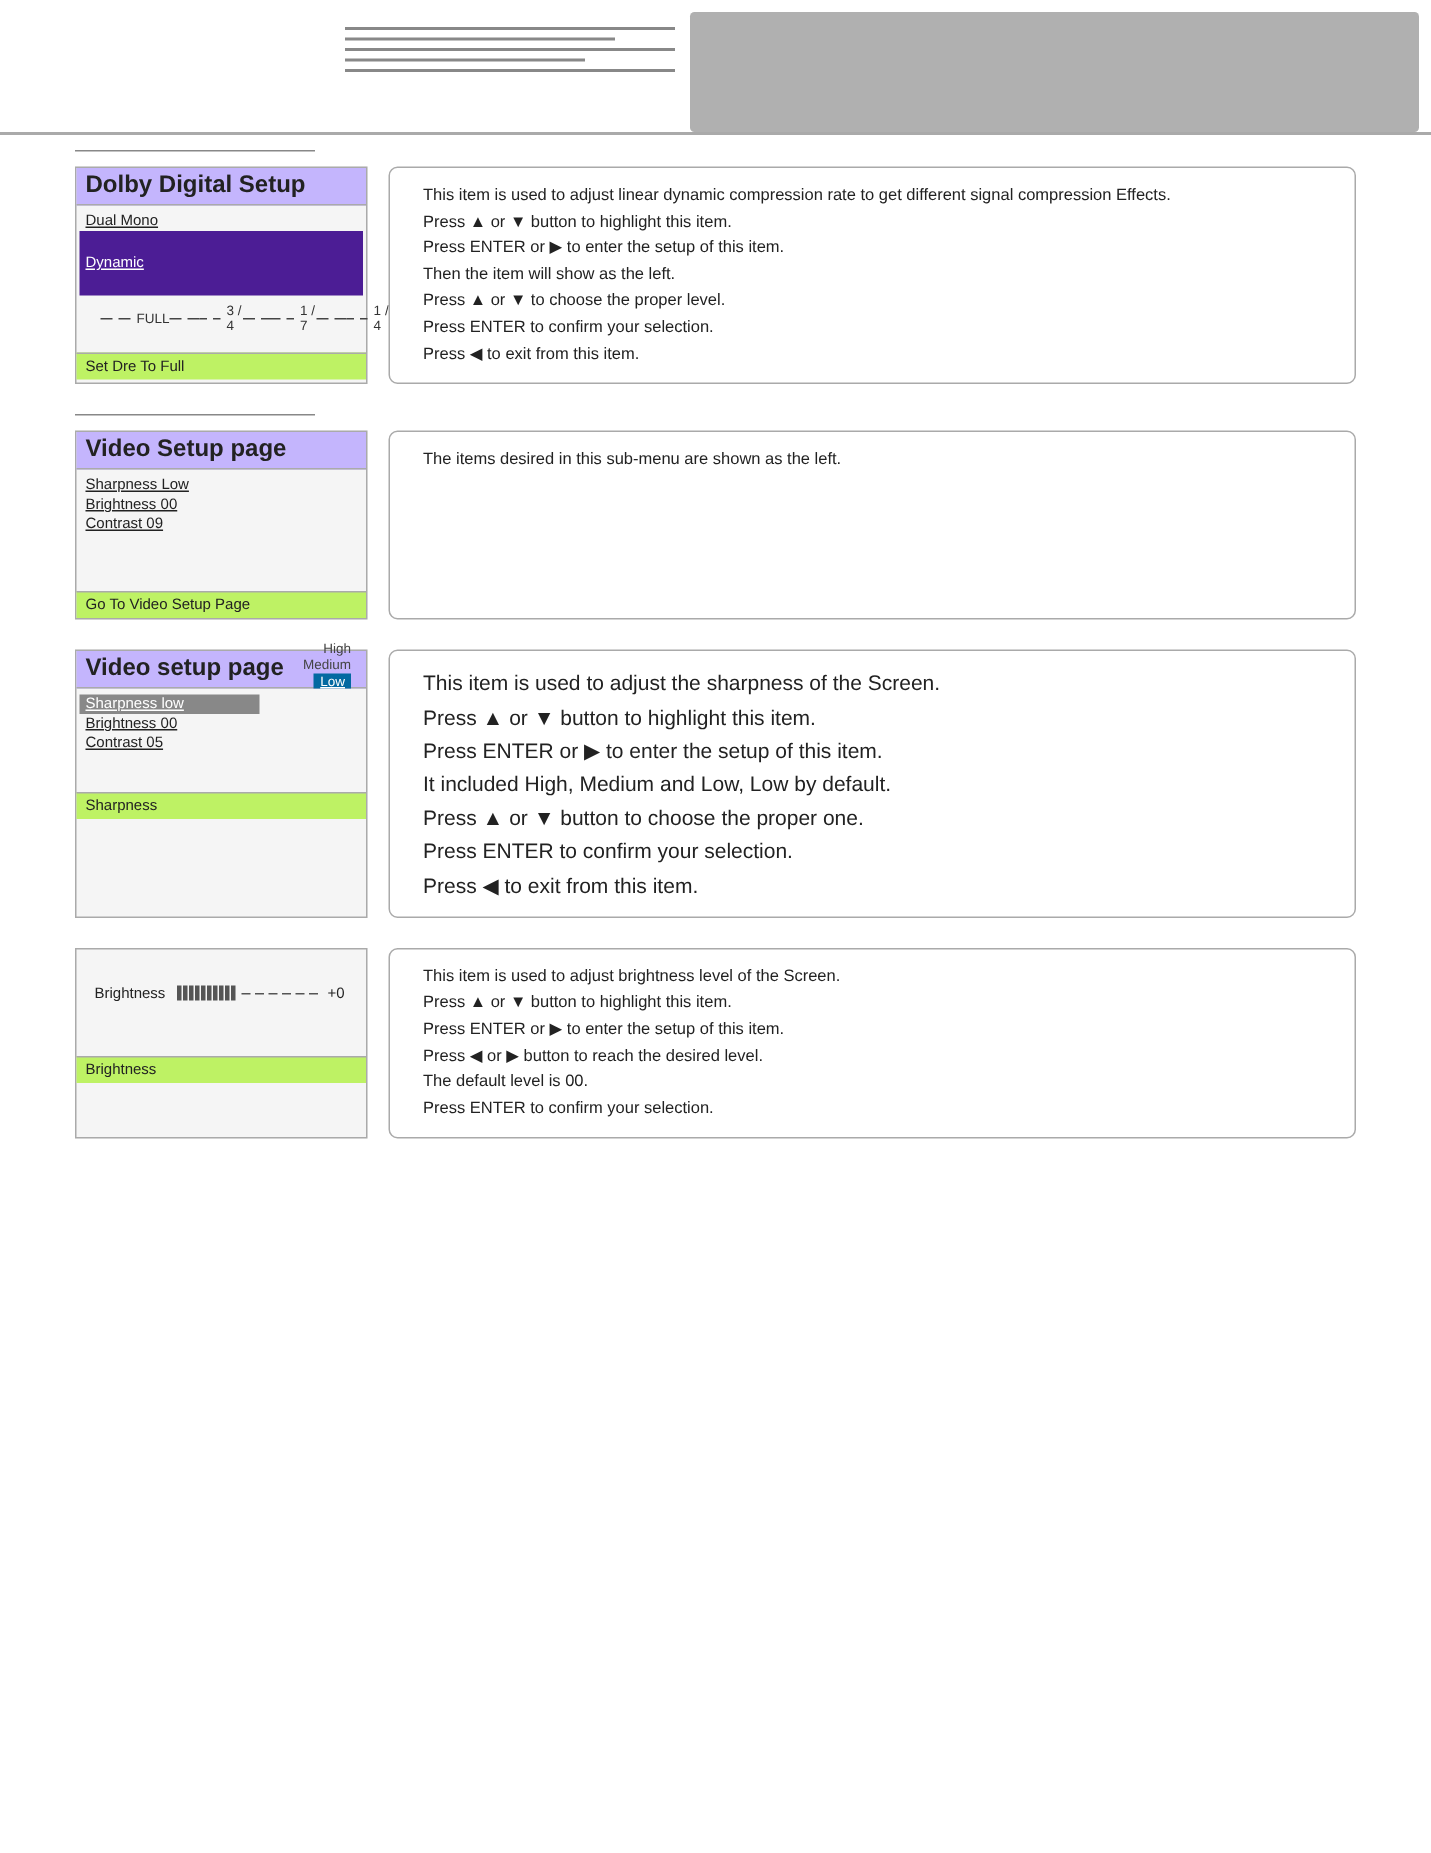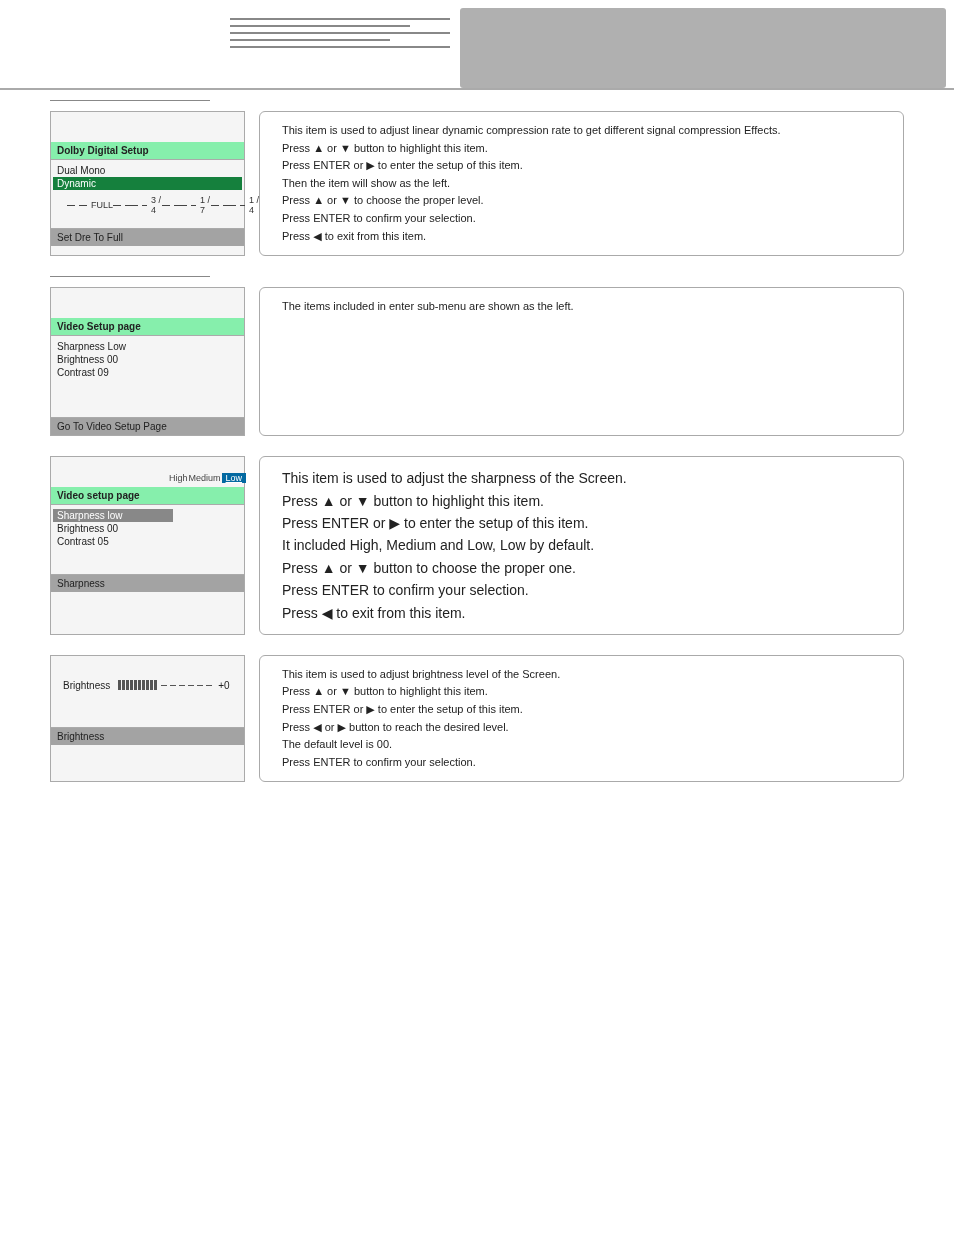--- a/index.html
+++ b/index.html
@@ -74,44 +74,44 @@
     }
 
     
     .menu-panel {
       width: 195px;
       border: 1px solid #aaa;
       background: #f5f5f5;
       flex-shrink: 0;
     }
     .menu-panel-header {
-      background: #86efac;
+      background: #c4b5fd;
       padding: 3px 6px;
       font-weight: bold;
-      font-size: 10px;
+      font-size: 16px;
       border-bottom: 1px solid #aaa;
-      margin-top: 30px;
     }
     .menu-panel-body {
       padding: 4px 6px;
       font-size: 10px;
     }
     .menu-item {
       padding: 1px 0;
       display: flex;
       justify-content: space-between;
+      text-decoration: underline;
     }
     .menu-item.highlighted {
-      background: #15803d;
+      background: #4c1d95;
       color: #fff;
-      padding: 1px 4px;
+      padding: 16px 4px;
       margin: 0 -4px;
     }
     .menu-panel-footer {
-      background: #a3a3a3;
+      background: #bef264;
       padding: 3px 6px;
       font-size: 10px;
       border-top: 1px solid #aaa;
       margin-top: 4px;
     }
 
     
     .dynamic-visual {
       display: flex;
       flex-direction: row;
@@ -132,21 +132,21 @@
       flex: 1;
       border: 1px solid #aaa;
       border-radius: 6px;
       padding: 10px 22px;
       font-size: 11px;
       line-height: 1.55;
       background: #fff;
     }
     .sharpness-options {
       display: flex;
-      flex-direction: row;
+      flex-direction: column;
       align-items: flex-end;
       gap: 1px;
       margin-top: -36px;
       padding-right: 4px;
     }
     .sharpness-option {
       font-size: 9px;
       color: #444;
     }
     .sharpness-option.active {
@@ -296,21 +296,21 @@
           </div>
           <div class="menu-item">
             <span>Contrast   09</span>
           </div>
           <div style="height: 30px;"></div>
         </div>
         <div class="menu-panel-footer">Go To Video Setup Page</div>
       </div>
 
       <div class="desc-box">
-        <span>The items included in enter sub-menu are shown as the left.</span>
+        <span>The items desired in this sub-menu are shown as the left.</span>
       </div>
     </div>
   </div>
 
   <div class="section">
     <div class="row">
 
       <div class="menu-panel">
         <div class="menu-panel-header">Video setup page</div>
         <div class="menu-panel-body">

